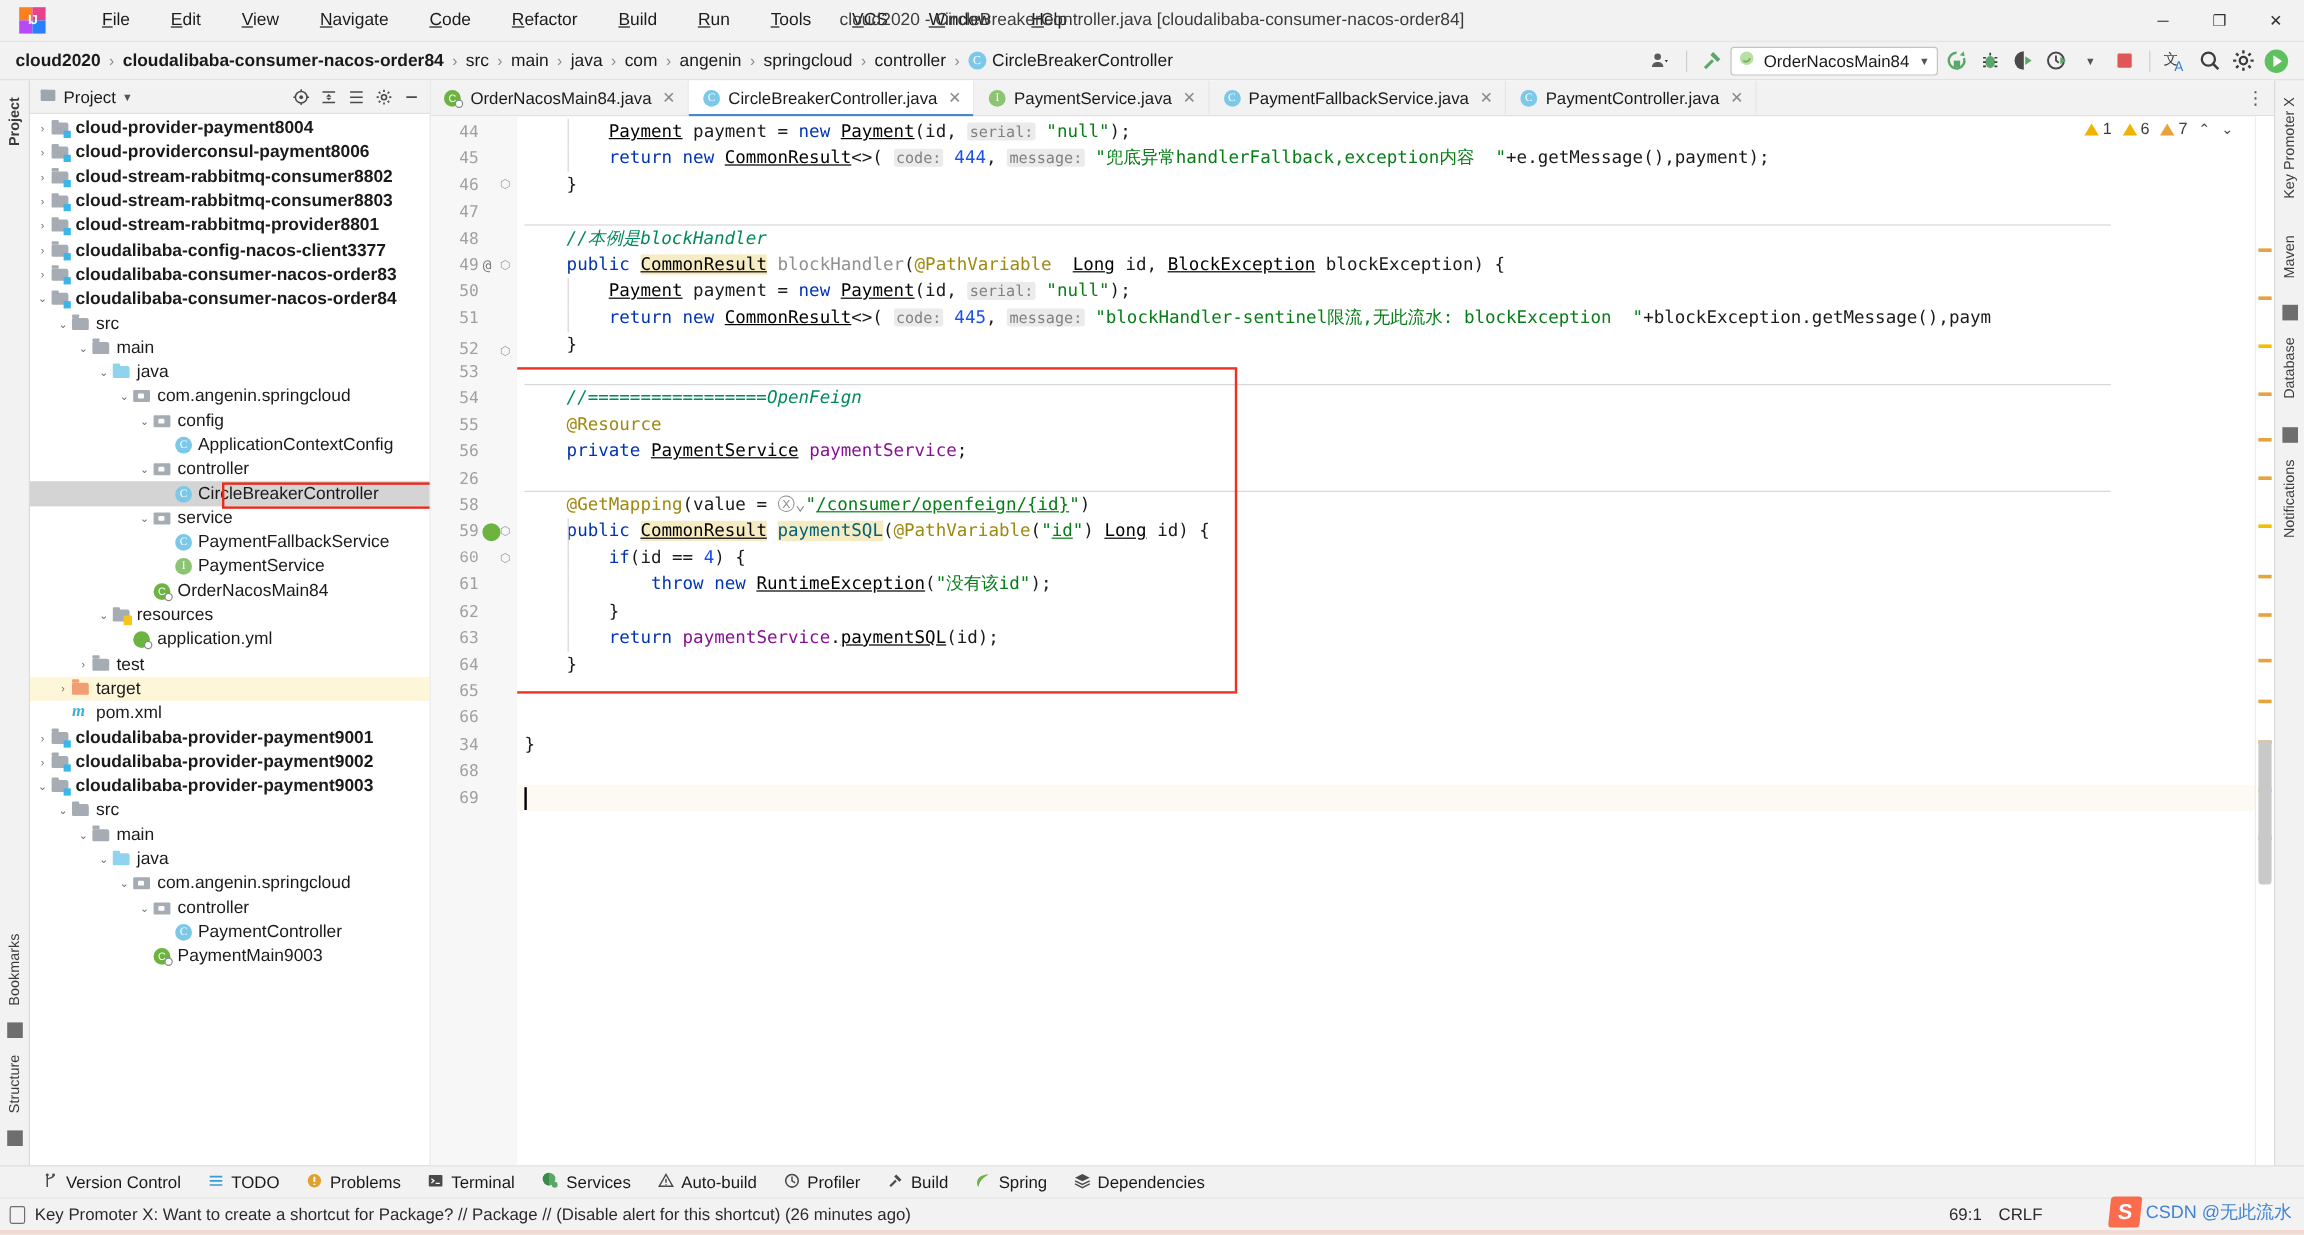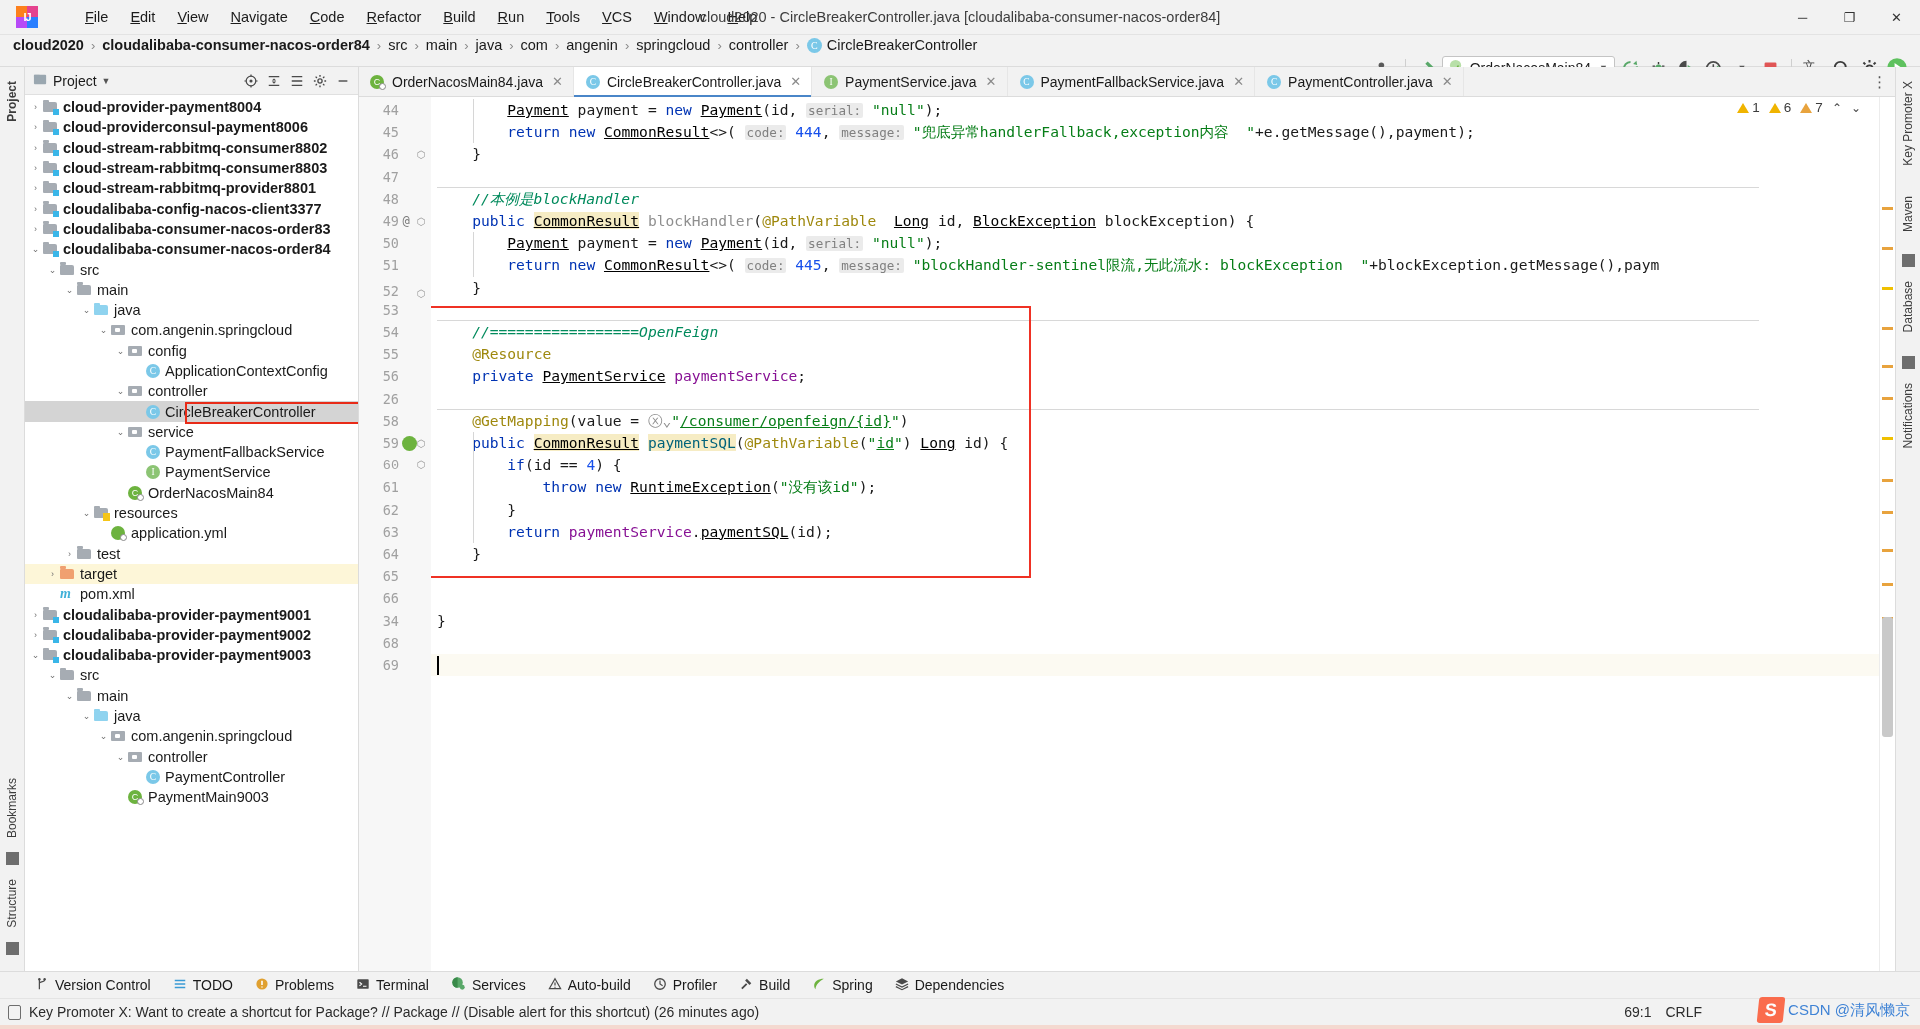--- a/index.html
+++ b/index.html
@@ -20,39 +20,38 @@
     border-bottom: 1px solid #e3e3e3;
     position: relative;
   }
   .ij-logo { width: 42px; height: 22px; margin-left: 16px; margin-right: 16px; position: relative; flex: none; }
   .ij-logo .q1 { position: absolute; left:0; top:0; width: 11px; height: 11px; background:#fc801d; }
   .ij-logo .q2 { position: absolute; left:11px; top:0; width: 11px; height: 11px; background:#e5438e; }
   .ij-logo .q3 { position: absolute; left:0; top:11px; width: 11px; height: 11px; background:#b74af7; }
   .ij-logo .q4 { position: absolute; left:11px; top:11px; width: 11px; height: 11px; background:#2a7fff; }
   .ij-logo .ij { position:absolute; left:0; top:0; width:22px; height:22px; color:#fff; font-size:11px; font-weight:bold;
                  display:flex; align-items:center; justify-content:center; letter-spacing:-1px;}
-  .menu { display: flex; gap: 0px; }
+  .menu { display: flex; gap: 12px; }
   .menu-item { padding: 4px 11px; font-size: 14.5px; color: #1c1c1c; cursor: default; }
   .menu-item u { text-decoration: underline; }
   .win-title {
     position: absolute; left: 0; right: 0; text-align: center;
     font-size: 14.5px; color: #3c3c3c; pointer-events: none;
   }
   .win-ctrls { margin-left: auto; display: flex; height: 35px; z-index: 3; }
   .win-btn { width: 47px; height: 35px; display:flex; align-items:center; justify-content:center; color:#333; font-size:13px; }
 
   
   .navbar {
     height: 32px; min-height: 32px;
     display: flex; 
     background: #f2f2f2;
     border-bottom: 1px solid #dcdcdc;
     padding-left: 8px;
     font-size: 14.5px;
-    flex-direction: column;
   }
   .crumb { display: flex; align-items: center; padding: 2px 5px; white-space: nowrap; color: #1a1a1a;}
   .crumb.bold { font-weight: bold; }
   .sep { color: #8a8a8a; padding: 0 2px; font-size: 13px; }
   .cls-badge {
     width: 15px; height: 15px; border-radius: 50%;
     background: #7bc8e8; color: #fff; font-size: 10px;
     display: inline-flex; align-items: center; justify-content: center;
     margin-right: 5px; flex: none; font-family: "Liberation Serif", serif;
   }
@@ -1017,17 +1016,17 @@
       <span class="kp-ico"></span>
       <span>Key Promoter X: Want to create a shortcut for Package? // Package // (Disable alert for this shortcut) (26 minutes ago)</span>
     </div>
     <div class="right">
       <span>69:1</span>
       <span>CRLF</span>
       <span style="width:190px"></span>
     </div>
     <div class="watermark">
       <span class="csdn-s">S</span>
-      <span>CSDN @清风懒京</span>
+      <span>CSDN @无此流水</span>
     </div>
   </div>
   <div class="bottom-strip"></div>
 </div>
 
 </body></html>

